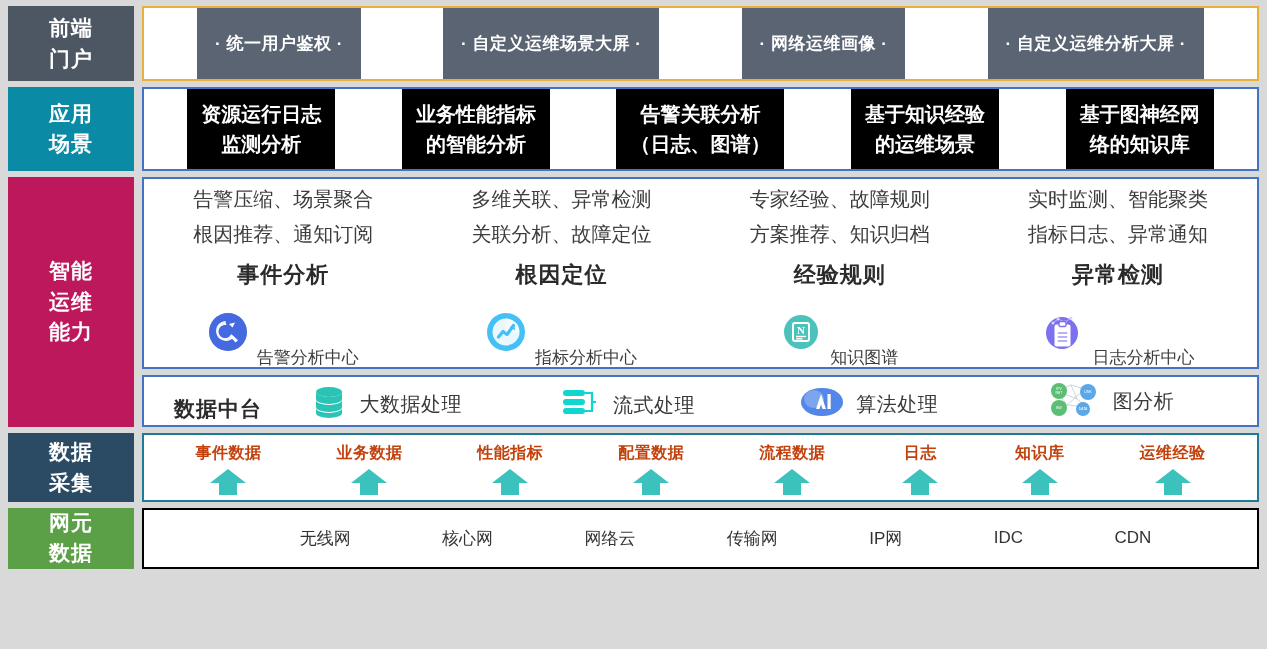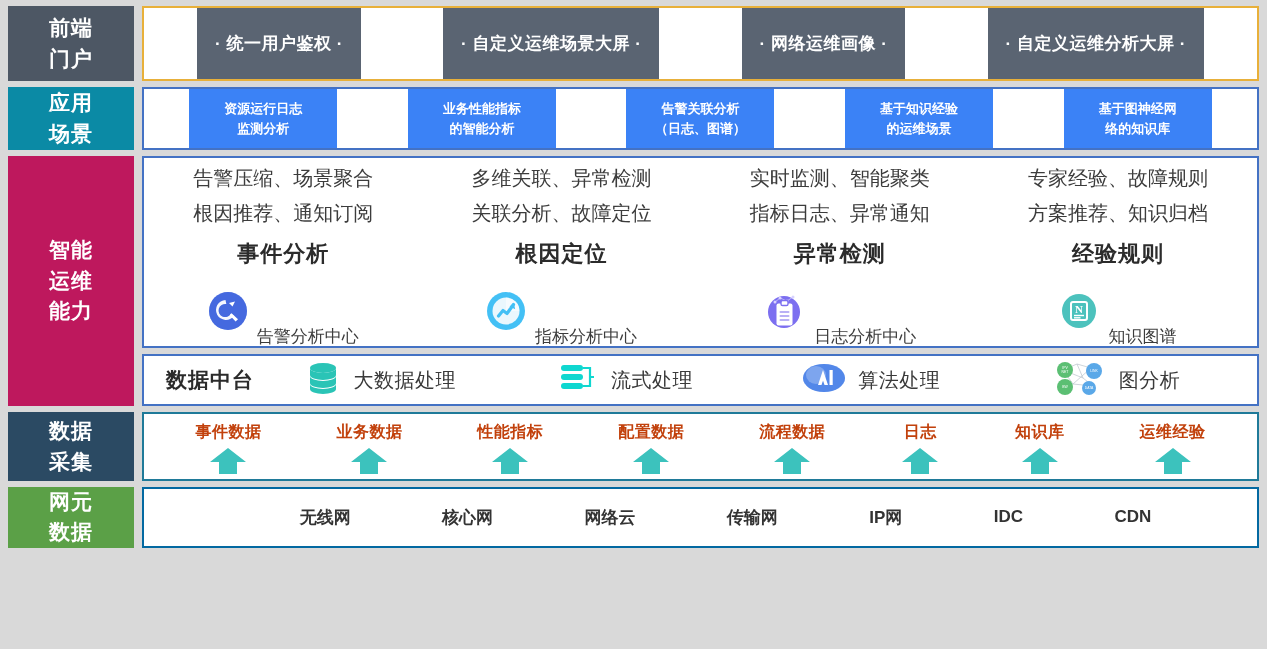--- a/index.html
+++ b/index.html
@@ -60,21 +60,21 @@
     background: #ffffff;
     box-sizing: border-box;
     display: flex;
     align-items: center;
   }
   .panel-portal  { border: 2px solid #e8b03a; }
   .panel-app     { border: 2px solid #4472c4; }
   .panel-aiops   { border: 2px solid #4472c4; }
   .panel-midp    { border: 2px solid #4472c4; }
   .panel-collect { border: 2px solid #1f7a99; }
-  .panel-netele  { border: 2px solid #0369a1; font-weight: bold; }
+  .panel-netele  { border: 2px solid #000000; }
 
   
   .row-portal { height: 76px; }
   .portal-inner {
     width: 100%;
     display: flex;
     justify-content: space-around;
     align-items: center;
     padding: 0 12px;
     box-sizing: border-box;
@@ -93,24 +93,24 @@
   .row-app { height: 116px; }
   .app-inner {
     width: 100%;
     display: flex;
     justify-content: space-around;
     align-items: center;
     padding: 0 10px;
     box-sizing: border-box;
   }
   .app-chip {
-    background: #3b82f6;
+    background: #000000;
     color: #ffffff;
     font-weight: bold;
-    font-size: 13px;
+    font-size: 20px;
     line-height: 1.5;
     text-align: center;
     padding: 10px 14px;
     min-width: 120px;
     white-space: nowrap;
   }
 
   
   .row-aiops { height: 260px; }
   .aiops-right {
@@ -158,22 +158,22 @@
     color: #3c3c3c;
     white-space: nowrap;
     margin-top: 48px;
   }
 
   
   .panel-midp { height: 62px; }
   .midp-inner {
     width: 100%;
     display: flex;
-    align-items: center;
-    padding: 0 22px;
+    align-items: flex-end;
+    padding: 0 30px;
     box-sizing: border-box;
     gap: 8px;
   }
   .midp-title {
     font-size: 21px;
     font-weight: bold;
     color: #2b2b2b;
     letter-spacing: 1px;
     white-space: nowrap;
   }
@@ -322,20 +322,38 @@
               <span>
                 <svg width="40" height="40" viewBox="0 0 40 40">
                   <circle cx="20" cy="20" r="19" fill="#43c0f5"></circle>
                   <circle cx="20" cy="20" r="13.5" fill="#eaf7fd"></circle>
                   <path d="M20 6.6 A13.4 13.4 0 0 1 33.4 20 L20 20 Z" fill="#ffffff" opacity="0.55"></path>
                   <polyline points="12.5,25 17,19.5 21,22.5 27.5,13.5" fill="none" stroke="#43c0f5" stroke-width="3.2" stroke-linecap="round" stroke-linejoin="round"></polyline>
                   <polygon points="27.8,12 29.2,18.2 23.5,15.4" fill="#43c0f5"></polygon>
                 </svg>
               </span>
               <span class="cap-center-label">指标分析中心</span>
+            </div>
+          </div>
+
+          <div class="cap-col">
+            <div class="cap-sub">专家经验、故障规则</div>
+            <div class="cap-sub">方案推荐、知识归档</div>
+            <div class="cap-title">经验规则</div>
+            <div class="cap-center">
+              <span>
+                <svg width="40" height="40" viewBox="0 0 40 40">
+                  <circle cx="20" cy="20" r="17" fill="#4cc2bd"></circle>
+                  <rect x="12" y="11" width="16" height="18" rx="2" fill="none" stroke="#ffffff" stroke-width="2"></rect>
+                  <text x="20" y="22" font-family="Liberation Serif, serif" font-size="11" font-weight="bold" fill="#ffffff" text-anchor="middle">N</text>
+                  <line x1="15" y1="24.5" x2="25" y2="24.5" stroke="#ffffff" stroke-width="1.4"></line>
+                  <line x1="15" y1="26.8" x2="21.5" y2="26.8" stroke="#ffffff" stroke-width="1.4"></line>
+                </svg>
+              </span>
+              <span class="cap-center-label">知识图谱</span>
             </div>
           </div>
 
           <div class="cap-col">
             <div class="cap-sub">实时监测、智能聚类</div>
             <div class="cap-sub">指标日志、异常通知</div>
             <div class="cap-title">异常检测</div>
             <div class="cap-center">
               <span>
                 <svg width="42" height="42" viewBox="0 0 42 42">
@@ -353,38 +371,20 @@
                     <rect x="16.5" y="21" width="10" height="2" rx="1"></rect>
                     <rect x="16.5" y="25" width="10" height="2" rx="1"></rect>
                     <rect x="16.5" y="29" width="10" height="2" rx="1"></rect>
                   </g>
                 </svg>
               </span>
               <span class="cap-center-label">日志分析中心</span>
             </div>
           </div>
 
-          <div class="cap-col">
-            <div class="cap-sub">专家经验、故障规则</div>
-            <div class="cap-sub">方案推荐、知识归档</div>
-            <div class="cap-title">经验规则</div>
-            <div class="cap-center">
-              <span>
-                <svg width="40" height="40" viewBox="0 0 40 40">
-                  <circle cx="20" cy="20" r="17" fill="#4cc2bd"></circle>
-                  <rect x="12" y="11" width="16" height="18" rx="2" fill="none" stroke="#ffffff" stroke-width="2"></rect>
-                  <text x="20" y="22" font-family="Liberation Serif, serif" font-size="11" font-weight="bold" fill="#ffffff" text-anchor="middle">N</text>
-                  <line x1="15" y1="24.5" x2="25" y2="24.5" stroke="#ffffff" stroke-width="1.4"></line>
-                  <line x1="15" y1="26.8" x2="21.5" y2="26.8" stroke="#ffffff" stroke-width="1.4"></line>
-                </svg>
-              </span>
-              <span class="cap-center-label">知识图谱</span>
-            </div>
-          </div>
-
         </div>
       </div>
 
       <div class="panel panel-midp">
         <div class="midp-inner">
           <div class="midp-title">数据中台</div>
 
           <div class="midp-item">
             <span>
               <svg width="36" height="34" viewBox="0 0 36 34">

